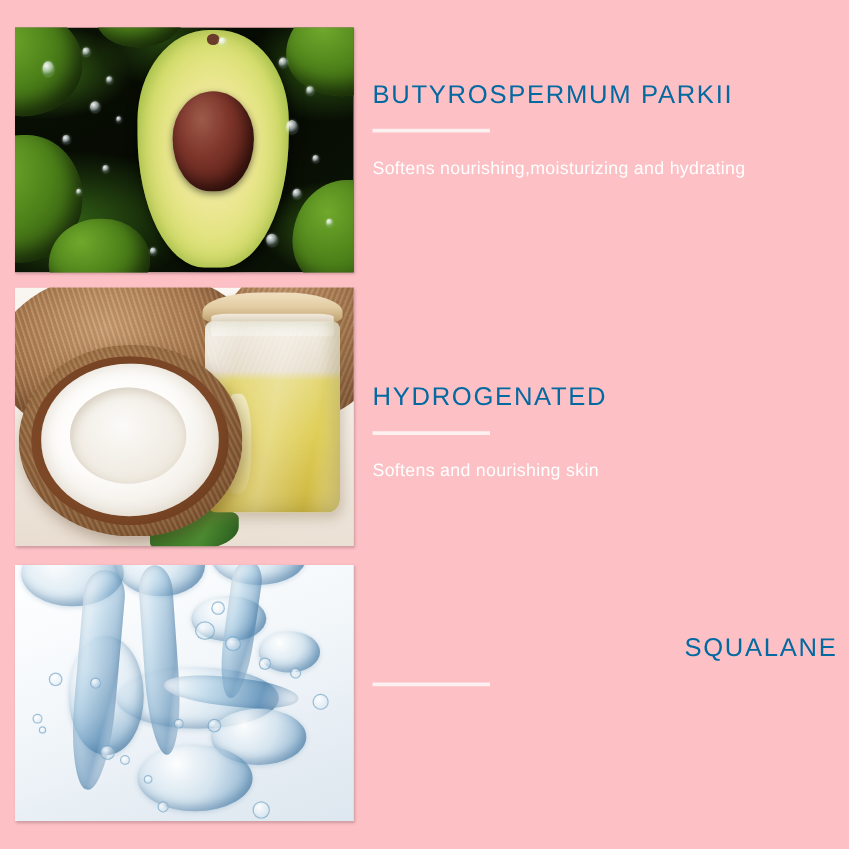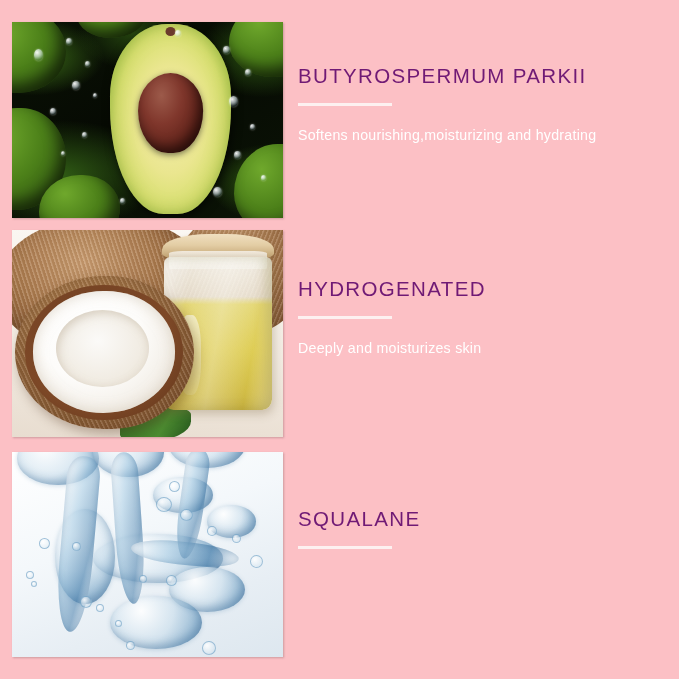--- a/index.html
+++ b/index.html
@@ -40,21 +40,21 @@
     width: 100%;
     height: 100%;
     overflow: hidden;
   }
   .info-col {
     position: absolute;
     left: 298px;
     width: 372px;
   }
   .ingredient-title {
-    color: #701a75;
+    color: #0369a1;
     font-size: 20.5px;
     letter-spacing: 1.35px;
     font-weight: 400;
     line-height: 24px;
     white-space: nowrap;
   }
   .title-rule {
     width: 94px;
     height: 3px;
     background: #fdf0f0;
@@ -338,24 +338,24 @@
         <div class="coco-open">
           <div class="coco-rim">
             <div class="coco-flesh">
               <div class="coco-cavity"></div>
             </div>
           </div>
         </div>
       </div>
     </div>
 
-    <div class="info-col" style="top:47px;">
+    <div class="info-col" style="top:76px;">
       <div class="ingredient-title">HYDROGENATED</div>
       <div class="title-rule"></div>
-      <div class="ingredient-desc" style="max-width:340px;">Deeply and moisturizes skin</div>
+      <div class="ingredient-desc" style="max-width:340px;">Softens and nourishing skin</div>
     </div>
   </div>
 
   <div class="ingredient-row" style="top:452px;">
 
     <div class="photo-frame" style="top:0; height:205px;">
       <div class="photo">
         <div class="gel-bg"></div>
 
         <div class="gel-blob" style="left:2%; top:-10%; width:30%; height:26%;"></div>
@@ -386,19 +386,19 @@
         <div class="gel-bubble" style="left:62%; top:28%; width:11px; height:10px;"></div>
         <div class="gel-bubble" style="left:72%; top:36%; width:8px; height:8px;"></div>
         <div class="gel-bubble" style="left:81%; top:40%; width:7px; height:7px;"></div>
         <div class="gel-bubble" style="left:88%; top:50%; width:11px; height:11px;"></div>
         <div class="gel-bubble" style="left:70%; top:92%; width:12px; height:12px;"></div>
         <div class="gel-bubble" style="left:57%; top:60%; width:9px; height:9px;"></div>
         <div class="gel-bubble" style="left:47%; top:60%; width:6px; height:6px;"></div>
       </div>
     </div>
 
-    <div class="info-col" style="top:55px;">
+    <div class="info-col" style="top:55px;text-align:right;">
       <div class="ingredient-title">SQUALANE</div>
       <div class="title-rule"></div>
     </div>
   </div>
 
 </div>
 
 </body></html>

